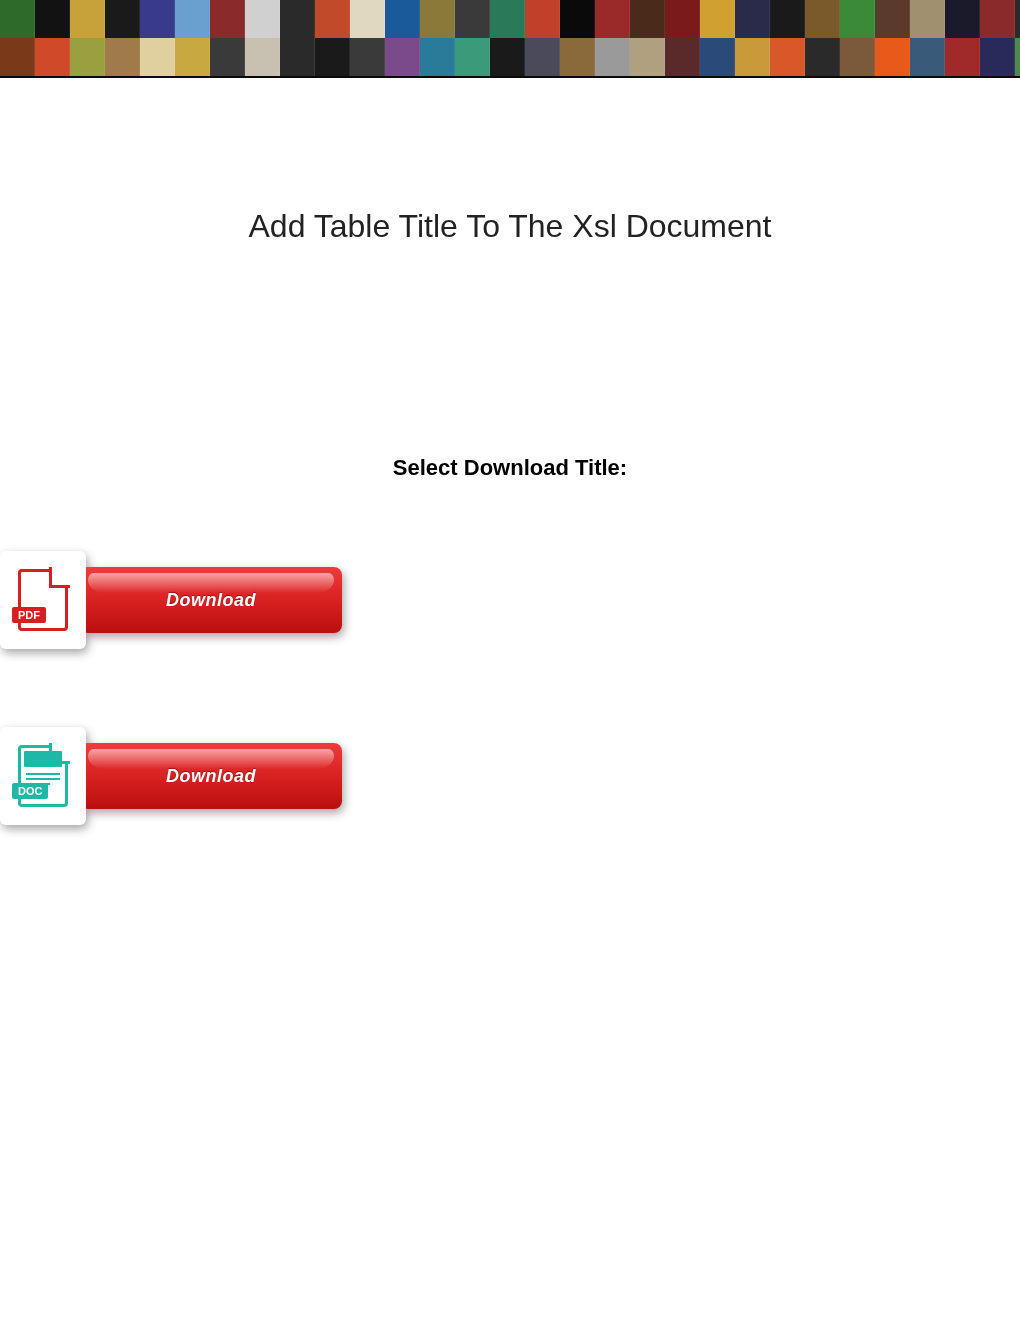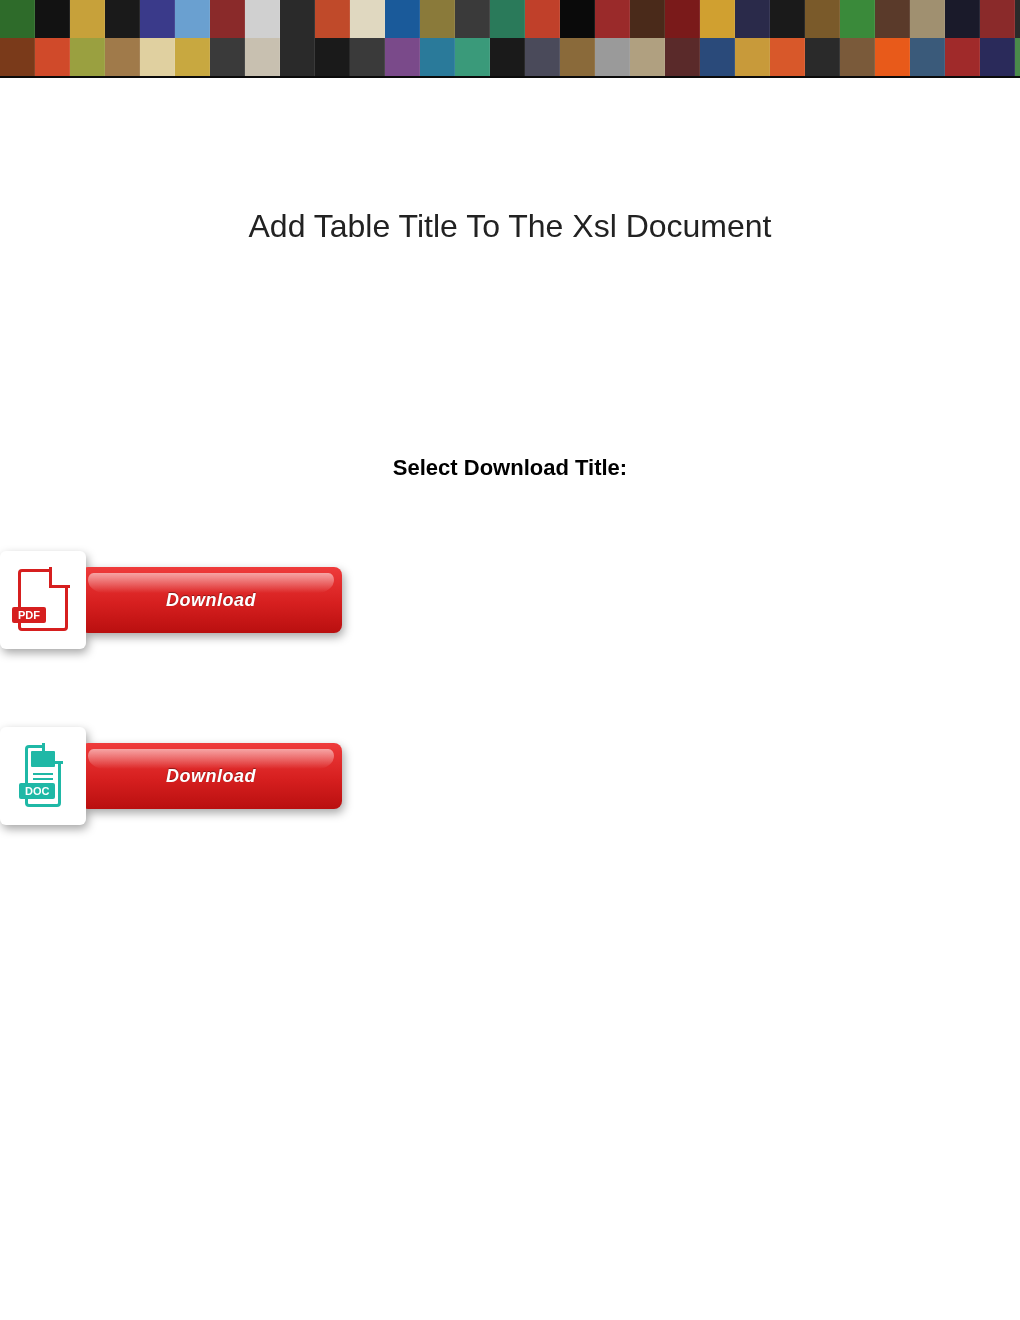--- a/index.html
+++ b/index.html
@@ -14,21 +14,21 @@
   .iconbox{width:86px;height:98px;background:#fff;border-radius:6px;display:flex;align-items:center;justify-content:center;position:relative;z-index:2;}
   .btn{height:66px;width:262px;margin-left:-6px;border-radius:8px;display:flex;align-items:center;justify-content:center;position:relative;z-index:1;background:linear-gradient(#ef3b3b 0%,#d61f1f 55%,#b90f0f 100%);}
   .btn::before{content:"";position:absolute;left:8px;right:8px;top:6px;height:20px;border-radius:10px 10px 30px 30px/12px 12px 24px 24px;background:linear-gradient(rgba(255,255,255,0.55),rgba(255,255,255,0));}
   .btn-label{color:#fff;font-size:18px;font-weight:700;font-style:italic;letter-spacing:0.5px;text-shadow:0 -1px 1px rgba(0,0,0,0.4);}
   
   .pdf-shape{width:50px;height:62px;position:relative;}
   .pdf-shape .sheet{position:absolute;inset:0;border:3px solid #d61f1f;border-radius:4px;background:#fff;}
   .pdf-shape .fold{position:absolute;top:-2px;right:-2px;width:18px;height:18px;background:#fff;border-left:3px solid #d61f1f;border-bottom:3px solid #d61f1f;}
   .pdf-shape .tag{position:absolute;left:-6px;bottom:8px;background:#d61f1f;color:#fff;font-size:11px;font-weight:700;padding:2px 6px;border-radius:2px;}
   
-  .doc-shape{width:36px;height:62px;position:relative;}
+  .doc-shape{width:50px;height:62px;position:relative;}
   .doc-shape .sheet{position:absolute;inset:0;border:3px solid #1fb8a6;border-radius:4px;background:#fff;}
   .doc-shape .fold{position:absolute;top:-2px;right:-2px;width:18px;height:18px;background:#fff;border-left:3px solid #1fb8a6;border-bottom:3px solid #1fb8a6;}
   .doc-shape .head{position:absolute;top:6px;left:6px;right:6px;height:16px;background:#1fb8a6;border-radius:1px;}
   .doc-shape .line{position:absolute;left:8px;right:8px;height:2px;background:#1fb8a6;}
   .doc-shape .l1{top:28px;} .doc-shape .l2{top:33px;} .doc-shape .l3{top:38px;right:18px;}
   .doc-shape .tag{position:absolute;left:-6px;bottom:8px;background:#1fb8a6;color:#fff;font-size:11px;font-weight:700;padding:2px 6px;border-radius:2px;}
 </style>
 </head>
 <body>
 

